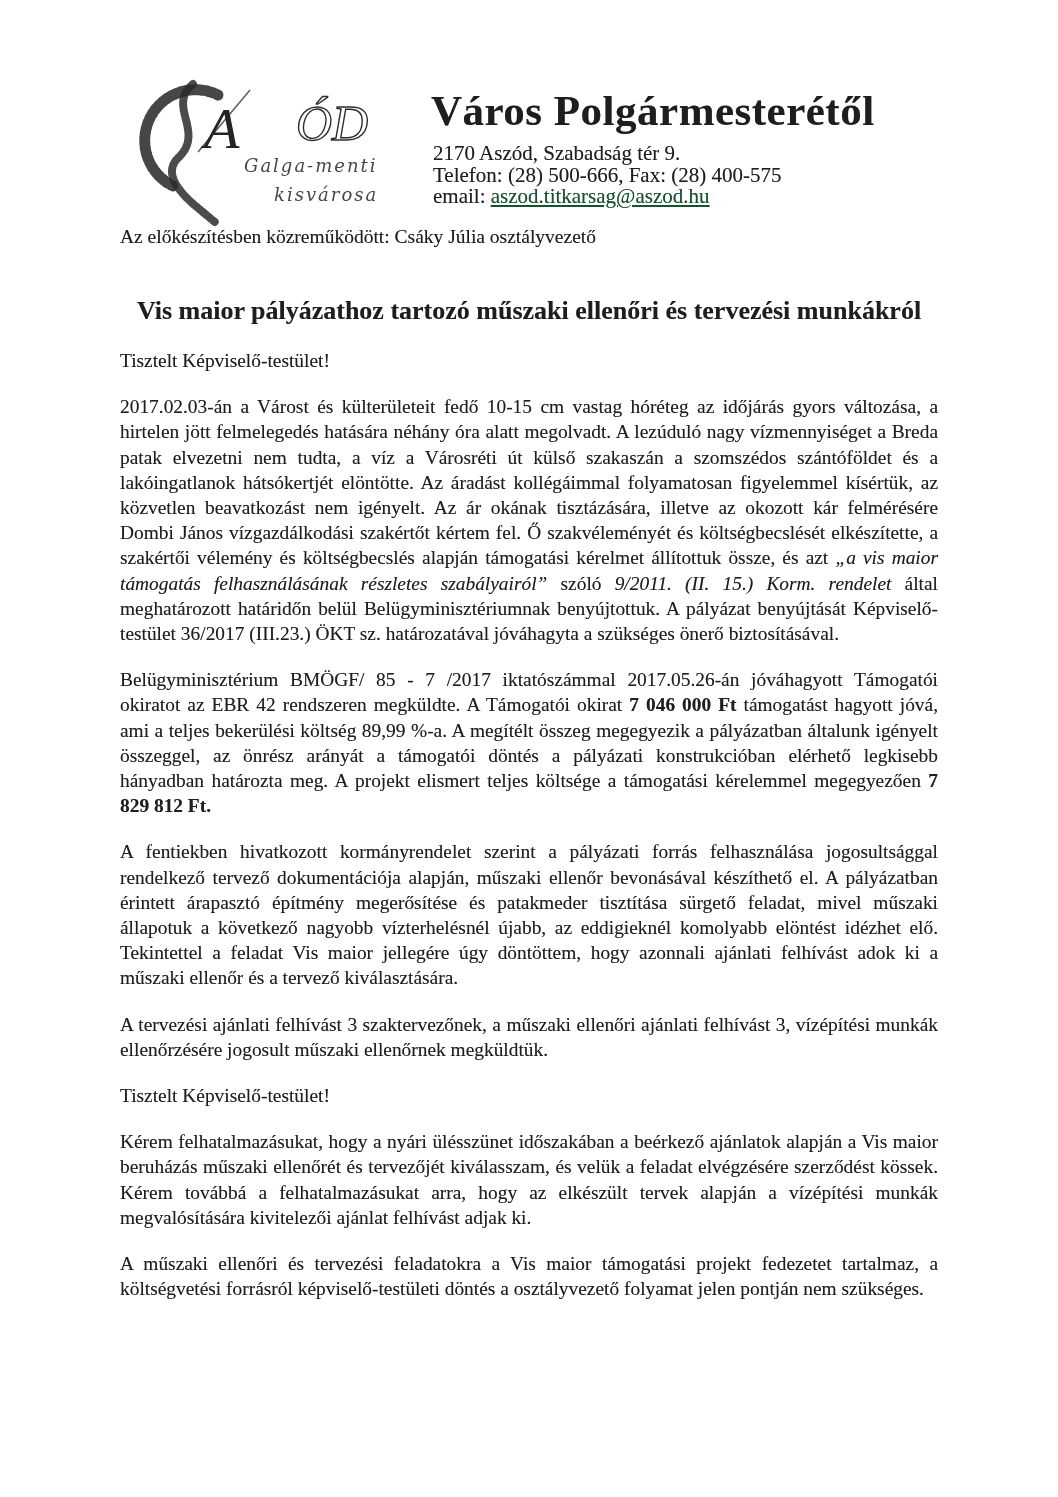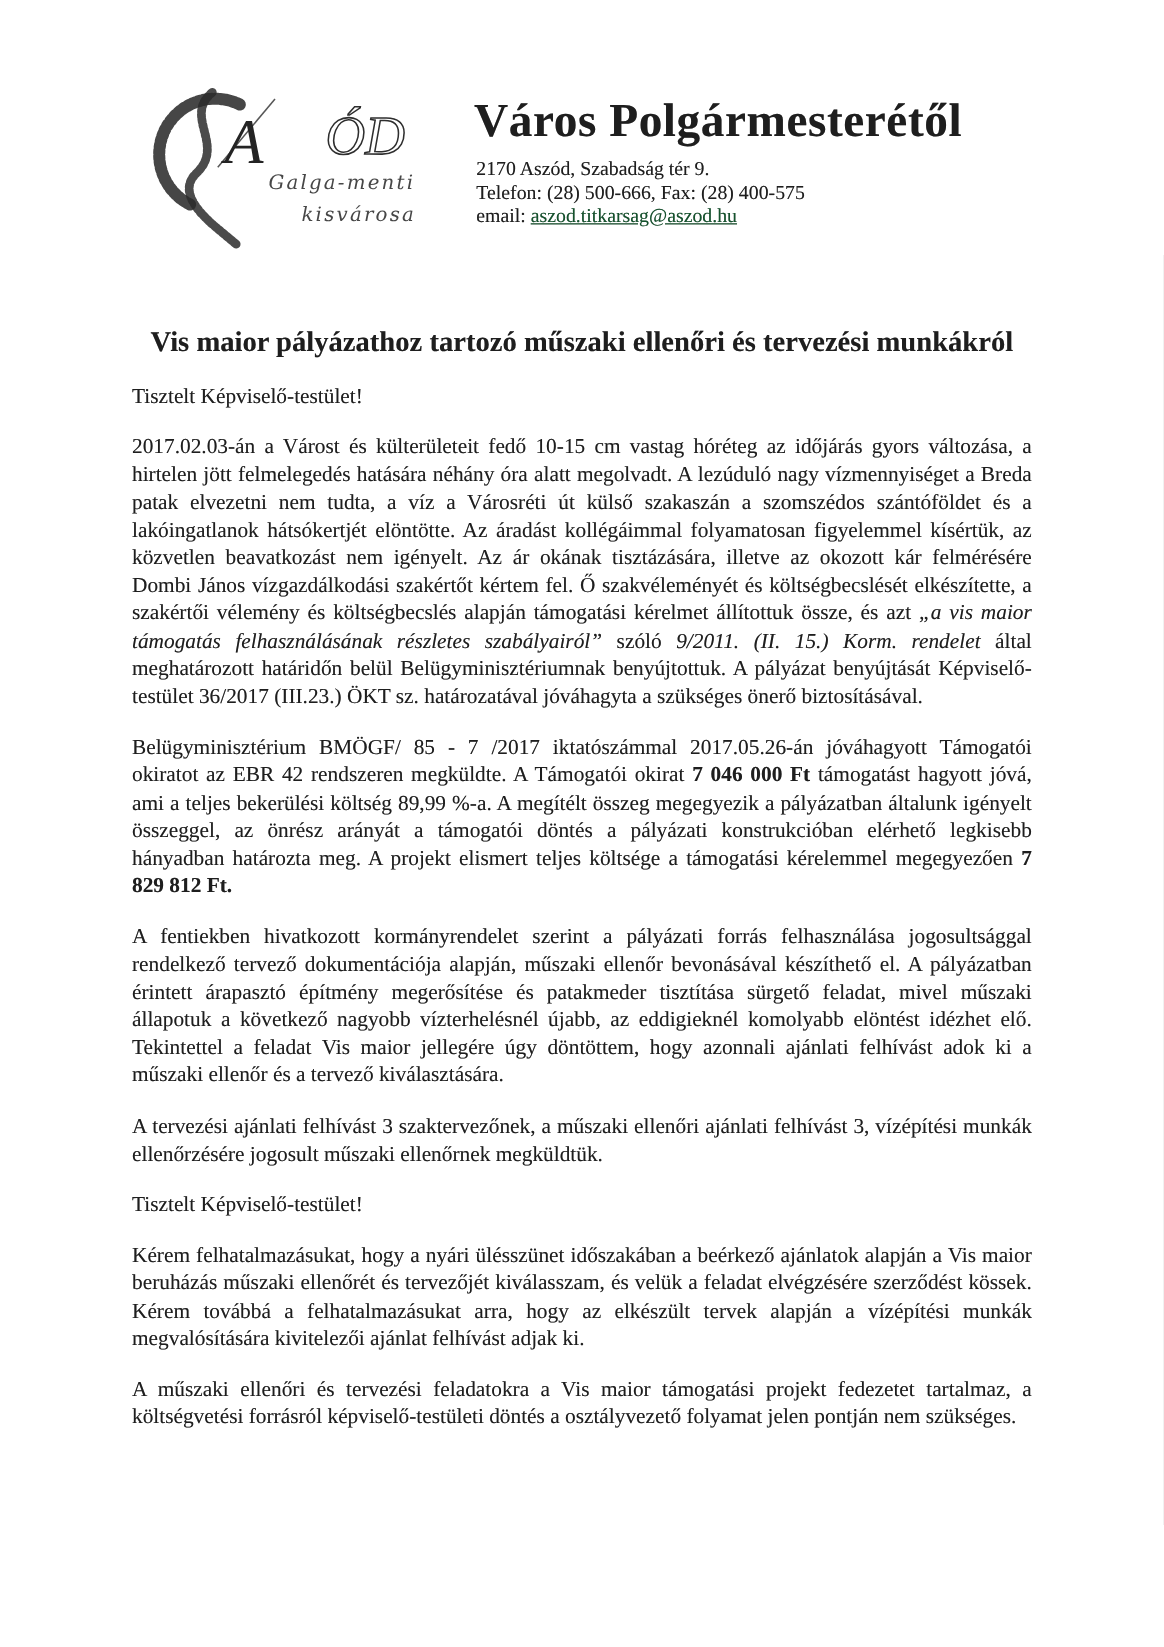--- a/index.html
+++ b/index.html
@@ -29,21 +29,21 @@
     font-family:"DejaVu Serif","Liberation Serif",serif; font-style:italic;
     font-size:18px; fill:#474747; letter-spacing:2px;
   }
   .office-title{
     position:absolute; left:431px; top:86px; margin:0;
     font-size:43px; font-weight:700; letter-spacing:.5px;
     white-space:nowrap;
   }
   .hq{
     position:absolute; left:433px; top:143px;
-    font-size:18px; line-height:21.5px; white-space:nowrap;
+    font-size:21px; line-height:21.5px; white-space:nowrap;
   }
   .email{ text-decoration:underline; color:#14532d; }
 
   .preparer{
     position:absolute; left:120px; top:226px;
     font-size:19.5px; white-space:nowrap;
   }
 
   
   .doc-title{
@@ -83,20 +83,21 @@
   </svg>
 
   <h1 class="office-title scan-text">Város Polgármesterétől</h1>
   <div class="hq scan-text">
     <div>2170 Aszód, Szabadság tér 9.</div>
     <div>Telefon: (28) 500-666, Fax: (28) 400-575</div>
     <div><span>email:</span>
       <span class="email">aszod.titkarsag@aszod.hu</span></div>
   </div>
 
+  <div class="preparer scan-text">Az előkészítésben közreműködött: Csáky Júlia osztályvezető</div>
 
   <div class="doc-subtitle scan-text">Vis maior pályázathoz tartozó műszaki ellenőri és tervezési munkákról</div>
 
   <div class="content scan-text">
     <p class="salutation">Tisztelt Képviselő-testület!</p>
     <p class="para"><span>2017.02.03-án a Várost és külterületeit fedő 10-15 cm vastag hóréteg az időjárás gyors változása, a hirtelen jött felmelegedés hatására néhány óra alatt megolvadt. A lezúduló nagy vízmennyiséget a Breda patak elvezetni nem tudta, a víz a Városréti út külső szakaszán a szomszédos szántóföldet és a lakóingatlanok hátsókertjét elöntötte. Az áradást kollégáimmal folyamatosan figyelemmel kísértük, az közvetlen beavatkozást nem igényelt. Az ár okának tisztázására, illetve az okozott kár felmérésére Dombi János vízgazdálkodási szakértőt kértem fel. Ő szakvéleményét és költségbecslését elkészítette, a szakértői vélemény és költségbecslés alapján támogatási kérelmet állítottuk össze, és azt </span><span class="seg-italic">„a vis maior támogatás felhasználásának részletes szabályairól”</span><span> szóló </span><span class="seg-italic">9/2011. (II. 15.) Korm. rendelet</span><span> által meghatározott határidőn belül Belügyminisztériumnak benyújtottuk. A pályázat benyújtását Képviselő-testület 36/2017 (III.23.) ÖKT sz. határozatával jóváhagyta a szükséges önerő biztosításával.</span></p>
     <p class="para"><span>Belügyminisztérium BMÖGF/ 85 - 7 /2017 iktatószámmal 2017.05.26-án jóváhagyott Támogatói okiratot az EBR 42 rendszeren megküldte. A Támogatói okirat </span><span class="seg-bold">7 046 000 Ft</span><span> támogatást hagyott jóvá, ami a teljes bekerülési költség 89,99 %-a. A megítélt összeg megegyezik a pályázatban általunk igényelt összeggel, az önrész arányát a támogatói döntés a pályázati konstrukcióban elérhető legkisebb hányadban határozta meg. A projekt elismert teljes költsége a támogatási kérelemmel megegyezően </span><span class="seg-bold">7 829 812 Ft.</span></p>
     <p class="para"><span>A fentiekben hivatkozott kormányrendelet szerint a pályázati forrás felhasználása jogosultsággal rendelkező tervező dokumentációja alapján, műszaki ellenőr bevonásával készíthető el. A pályázatban érintett árapasztó építmény megerősítése és patakmeder tisztítása sürgető feladat, mivel műszaki állapotuk a következő nagyobb vízterhelésnél újabb, az eddigieknél komolyabb elöntést idézhet elő. Tekintettel a feladat Vis maior jellegére úgy döntöttem, hogy azonnali ajánlati felhívást adok ki a műszaki ellenőr és a tervező kiválasztására.</span></p>
     <p class="para"><span>A tervezési ajánlati felhívást 3 szaktervezőnek, a műszaki ellenőri ajánlati felhívást 3, vízépítési munkák ellenőrzésére jogosult műszaki ellenőrnek megküldtük.</span></p>
     <p class="salutation">Tisztelt Képviselő-testület!</p>

